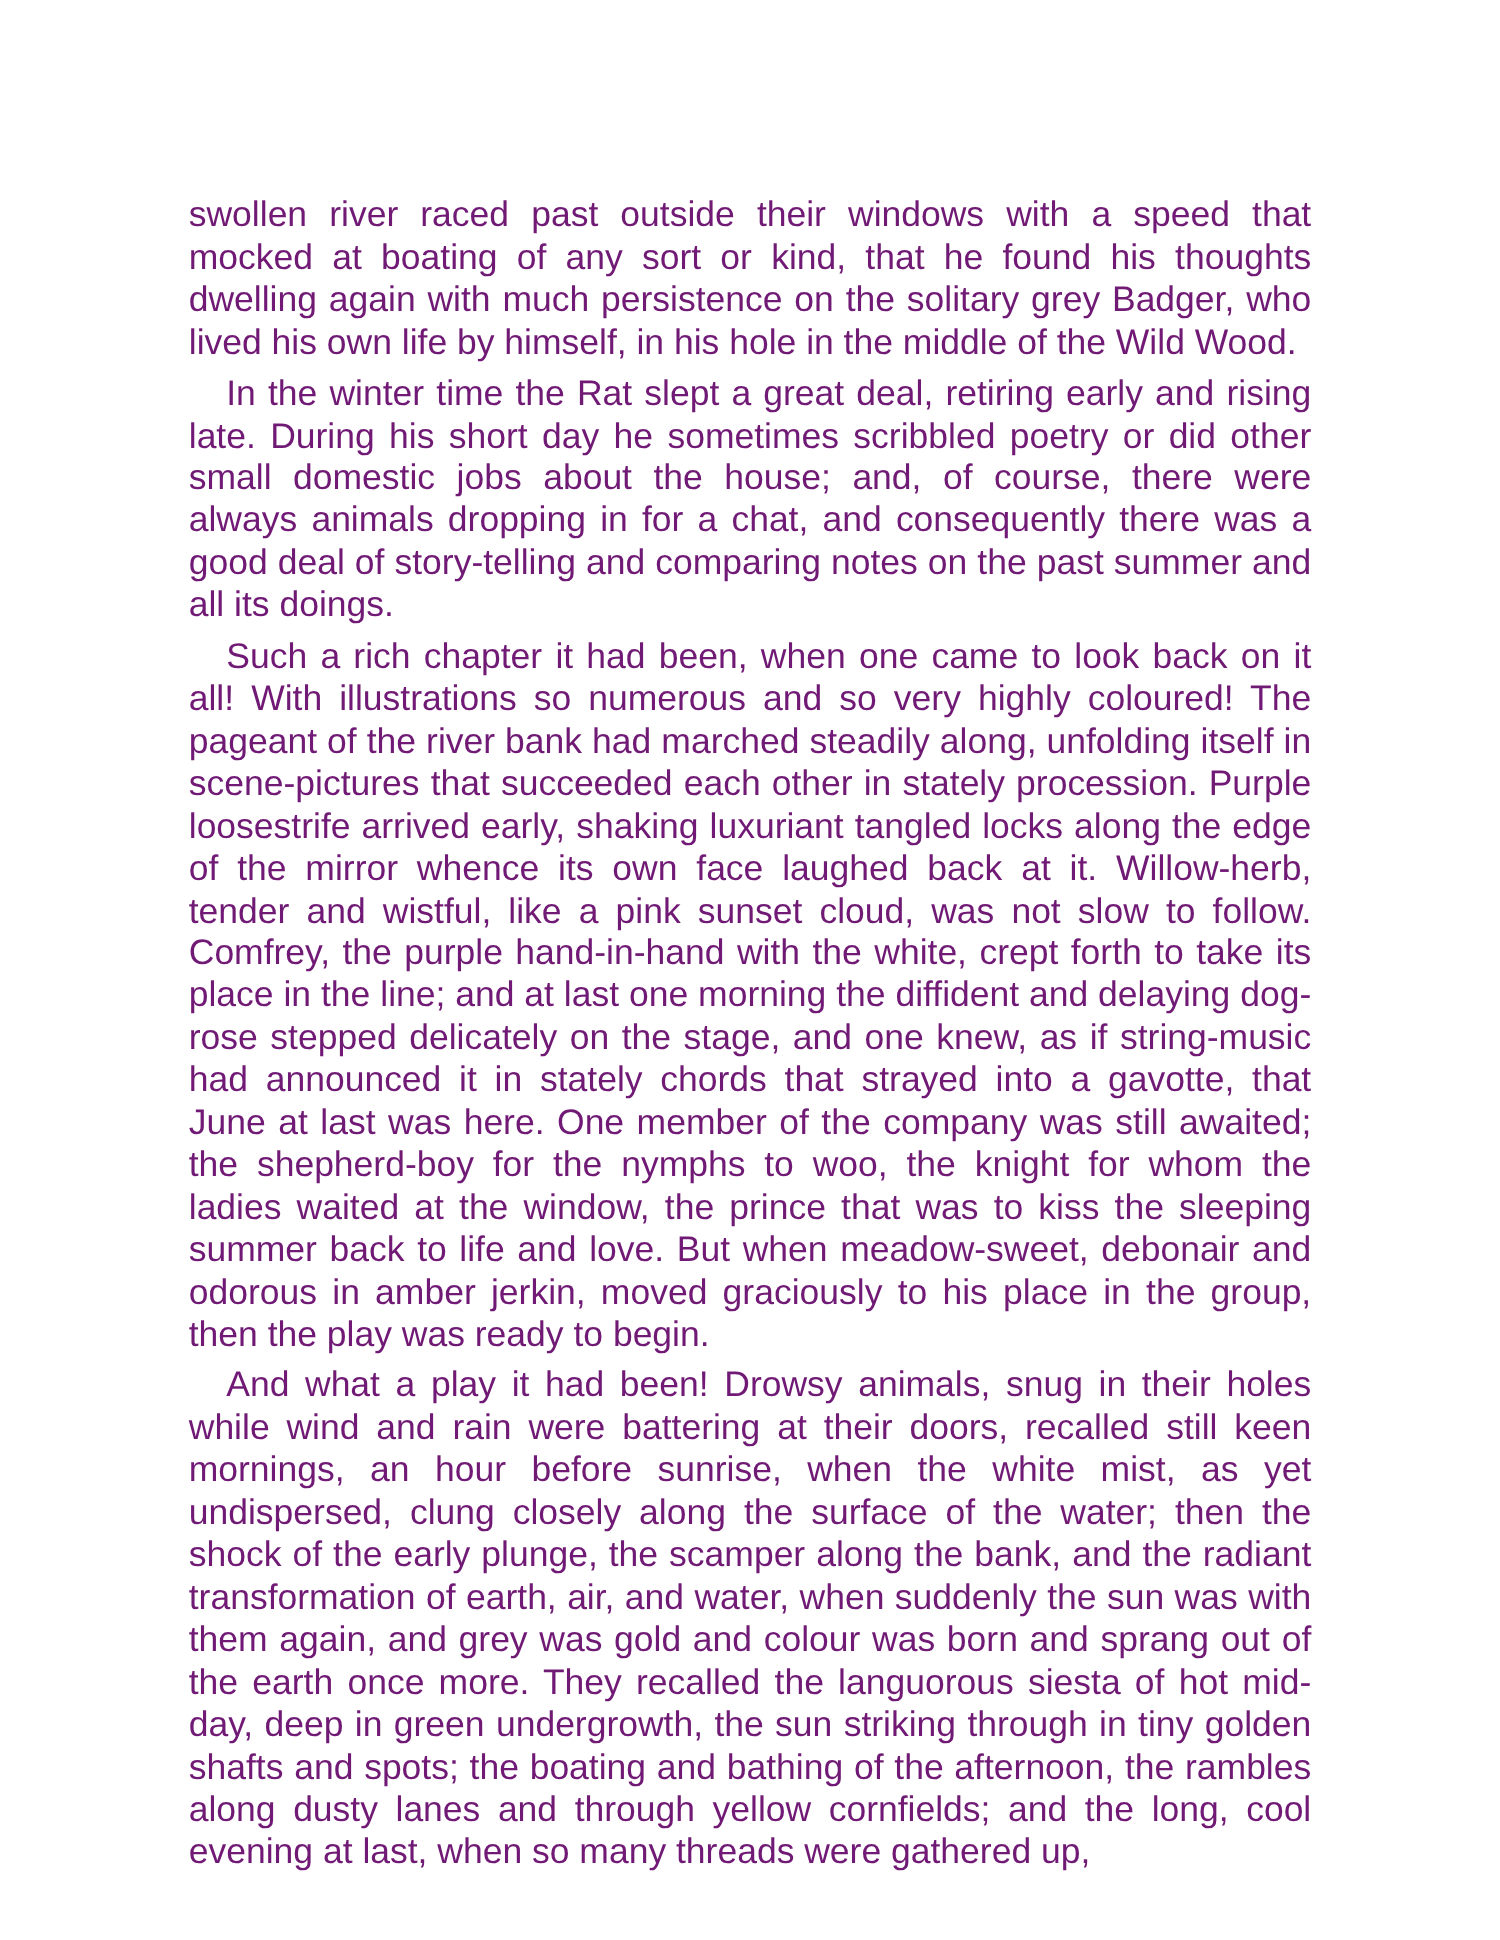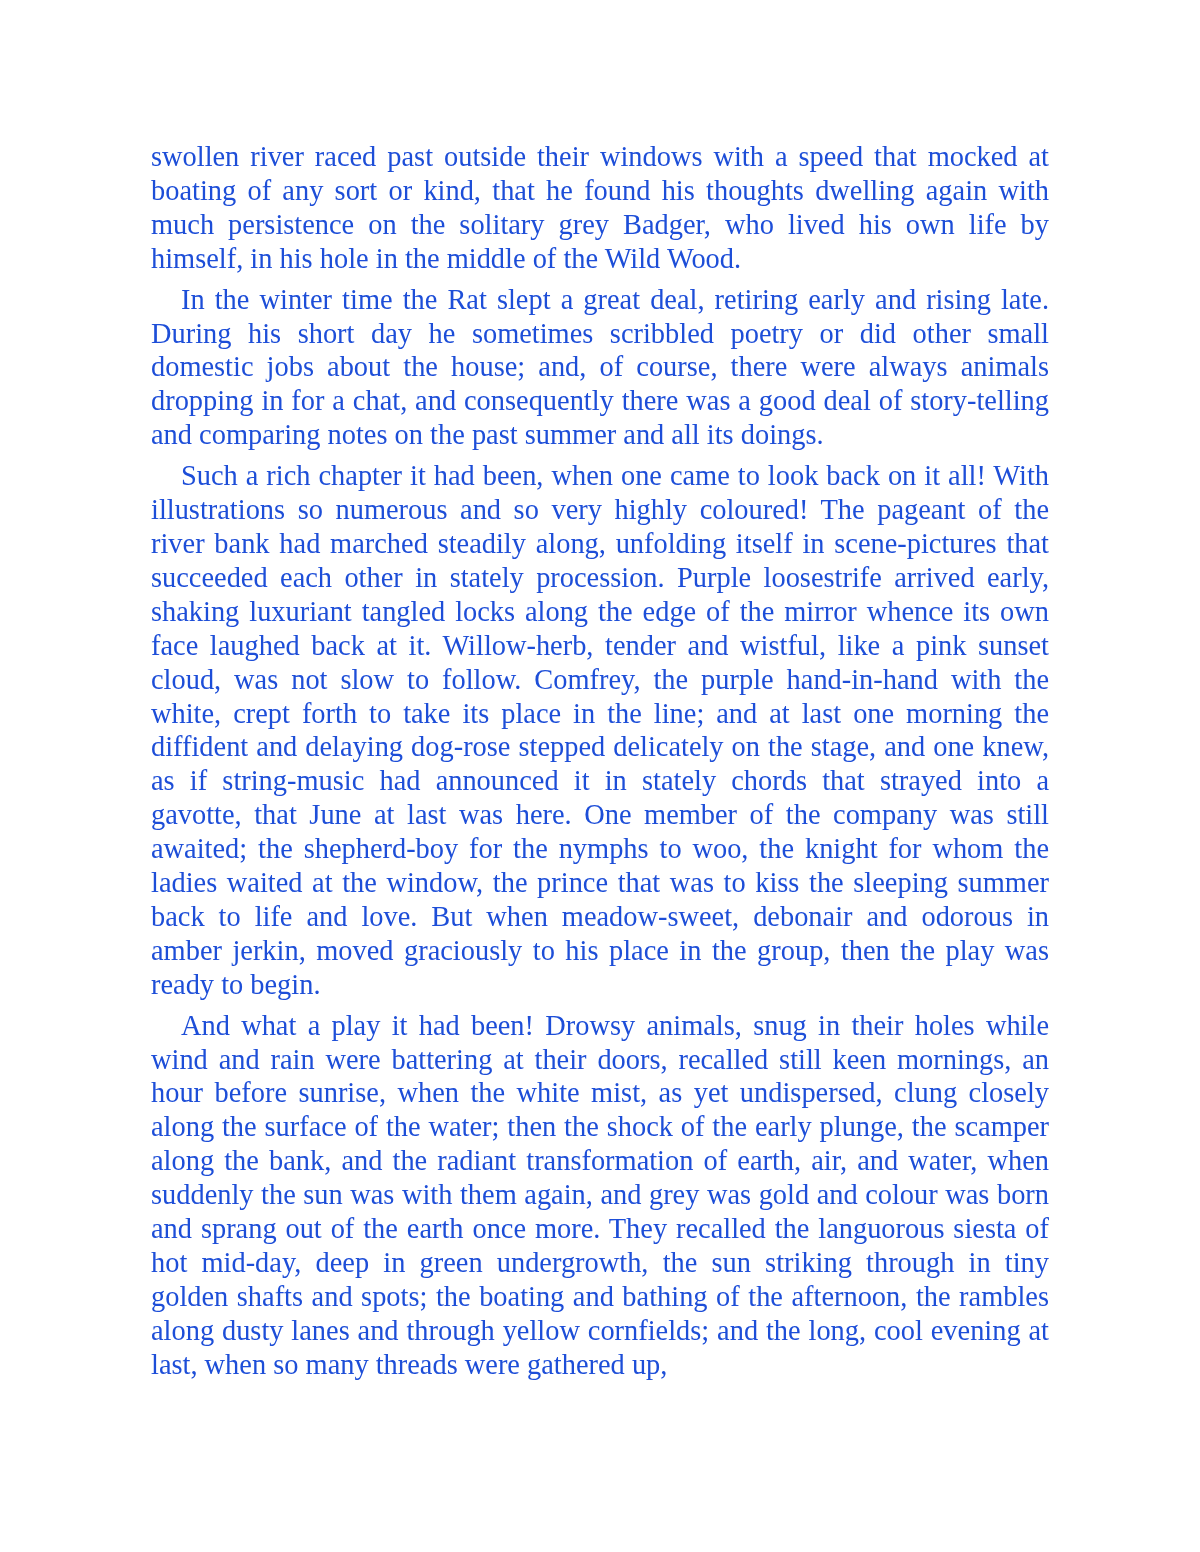--- a/index.html
+++ b/index.html
@@ -1,25 +1,25 @@
 <!DOCTYPE html>
 <html><head>
 <meta charset="utf-8">
 <style>
   html, body { margin: 0; padding: 0; background: #ffffff; }
   body { width: 1200px; height: 1552px; position: relative; overflow: hidden; }
   .page {
     position: absolute;
     left: 151px;
-    top: 140px;
+    top: 156px;
     width: 898px;
-    font-family: Liberation Serif, serif;
+    font-family: Liberation Sans, sans-serif;
     font-size: 28.4px;
     line-height: 33.9px;
-    color: #1d4ed8;
+    color: #701a75;
   }
   .para {
     margin: 0 0 7px 0;
     text-align: justify;
     text-align-last: left;
     hyphens: manual;
   }
   .para.indent { text-indent: 30px; }
 </style>
 </head>

